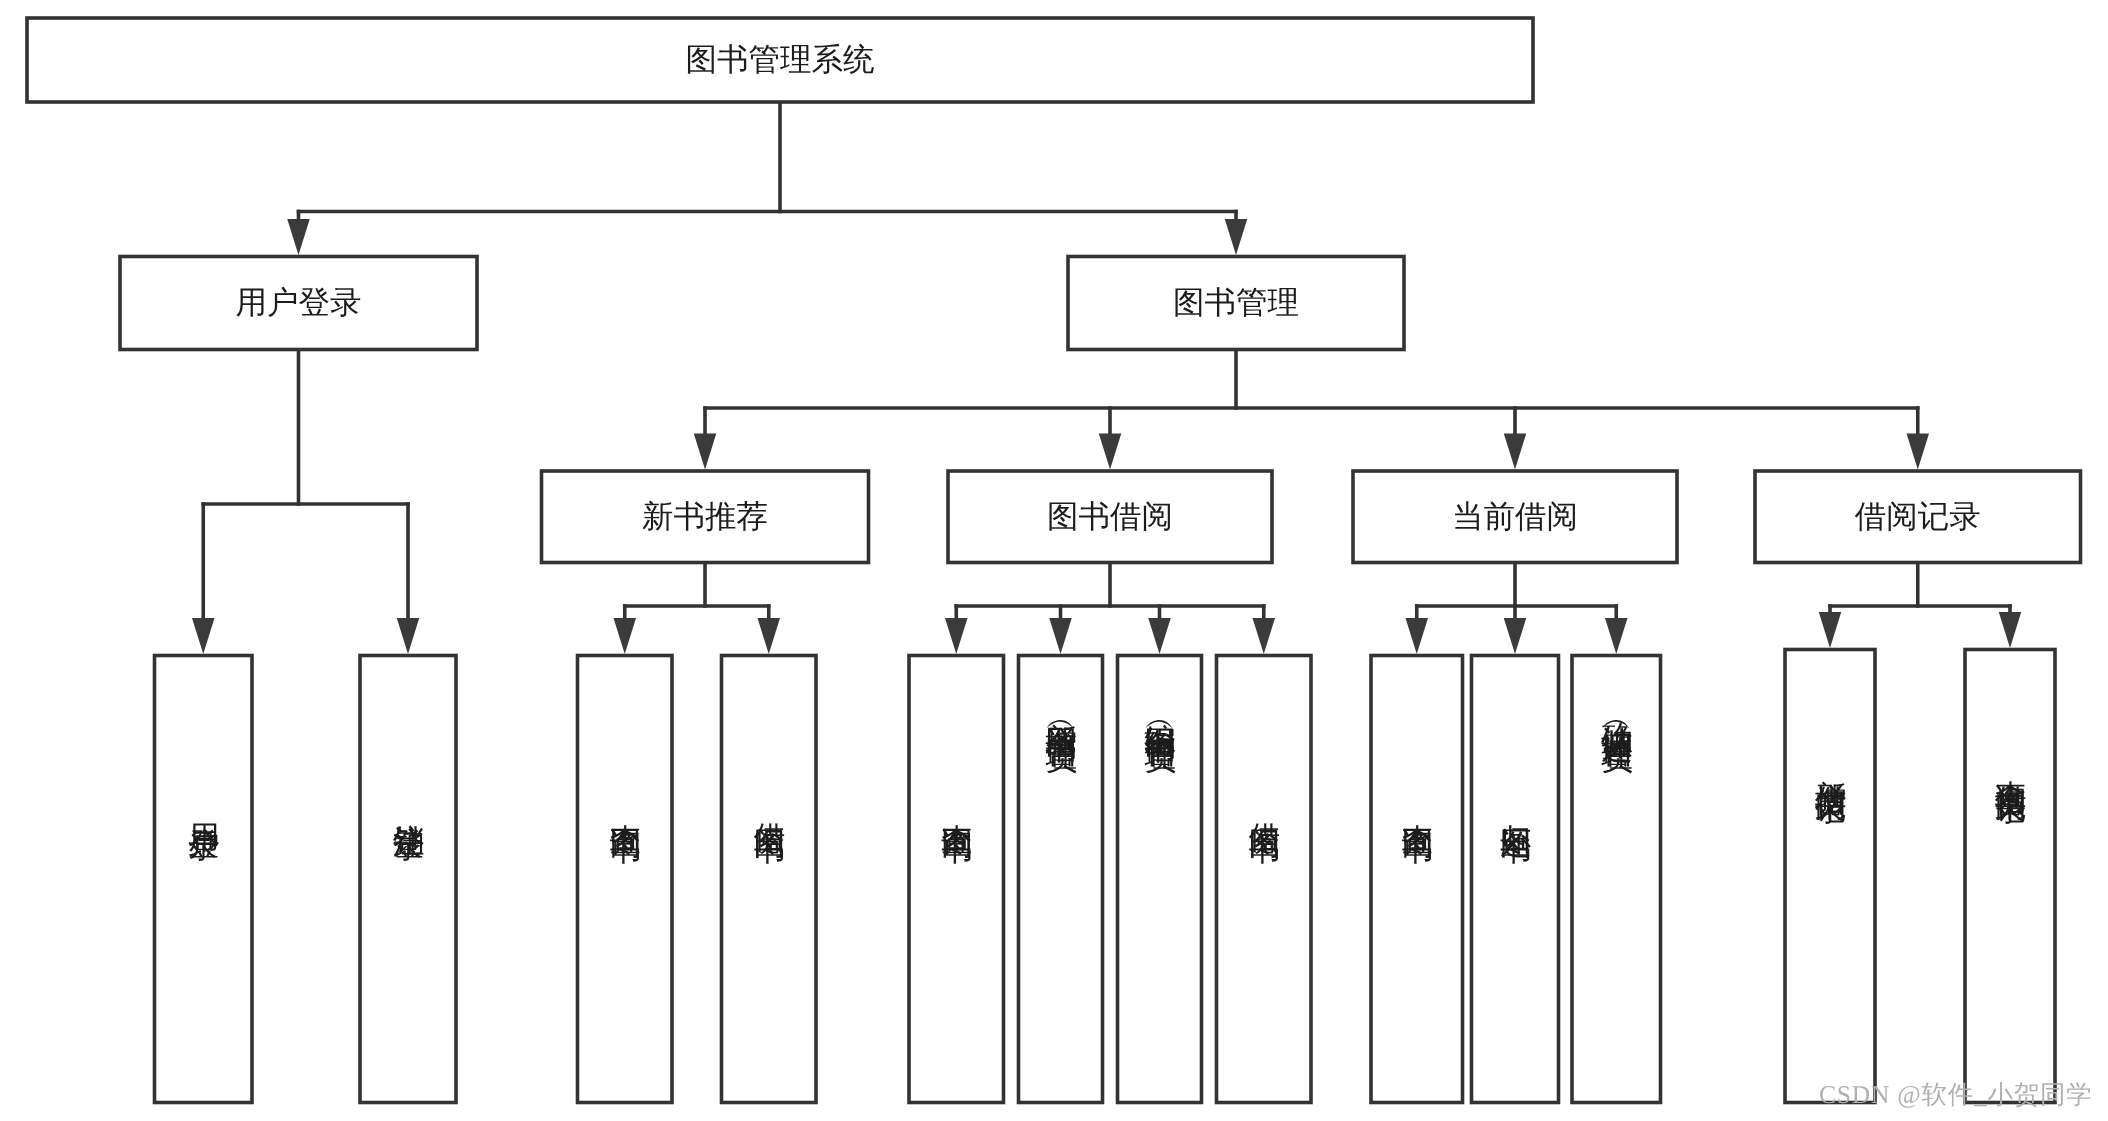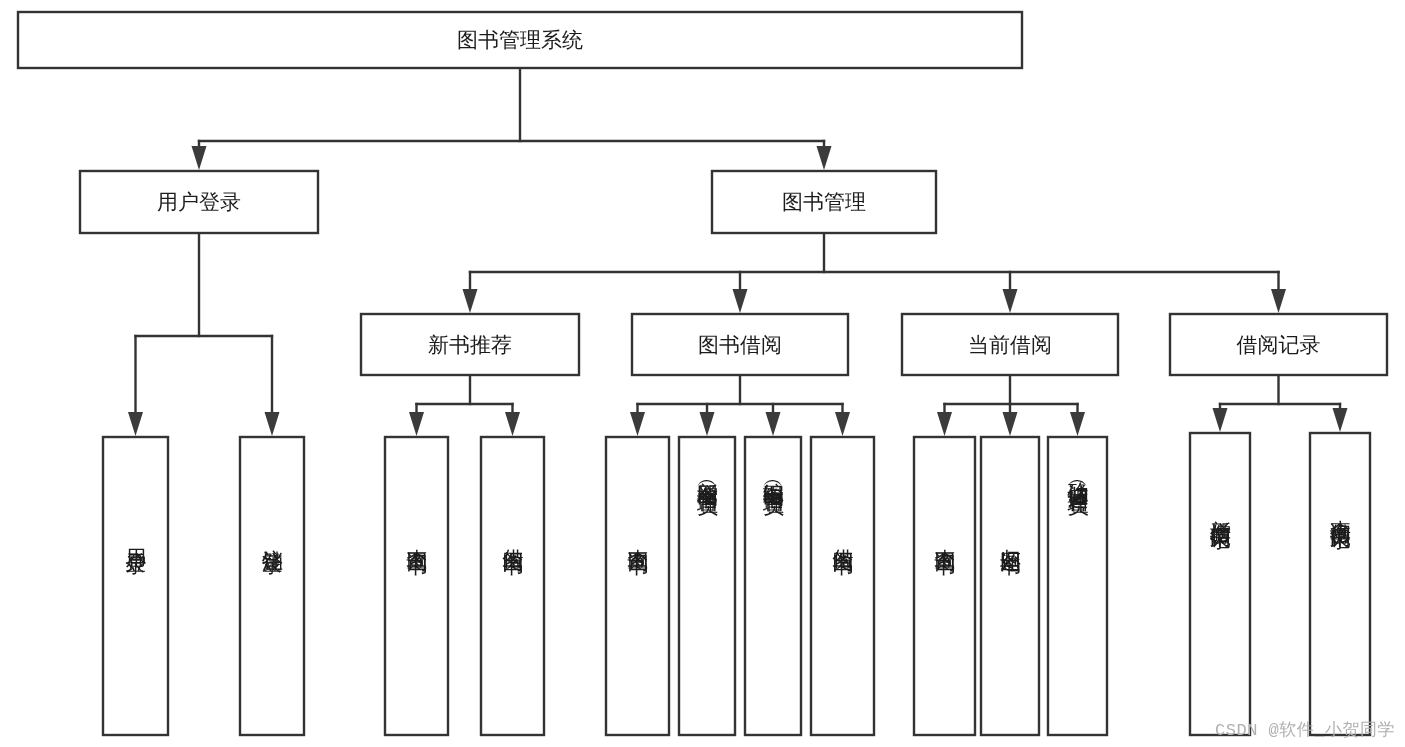--- a/index.html
+++ b/index.html
@@ -65,21 +65,21 @@
     font-size: 21px;
     color: #1c1c1c;
     line-height: 1.28;
     letter-spacing: 2px;
     white-space: nowrap;
   }
   .watermark {
     position: absolute;
     right: 10px;
     bottom: 6px;
-    font-family: Liberation Mono, monospace;
+    font-family: Liberation Serif, serif;
     font-size: 17px;
     color: #b0b0b0;
     letter-spacing: 0.5px;
     white-space: nowrap;
   }
 </style>
 </head>
 <body>
 
 <div id="diagram-root">

